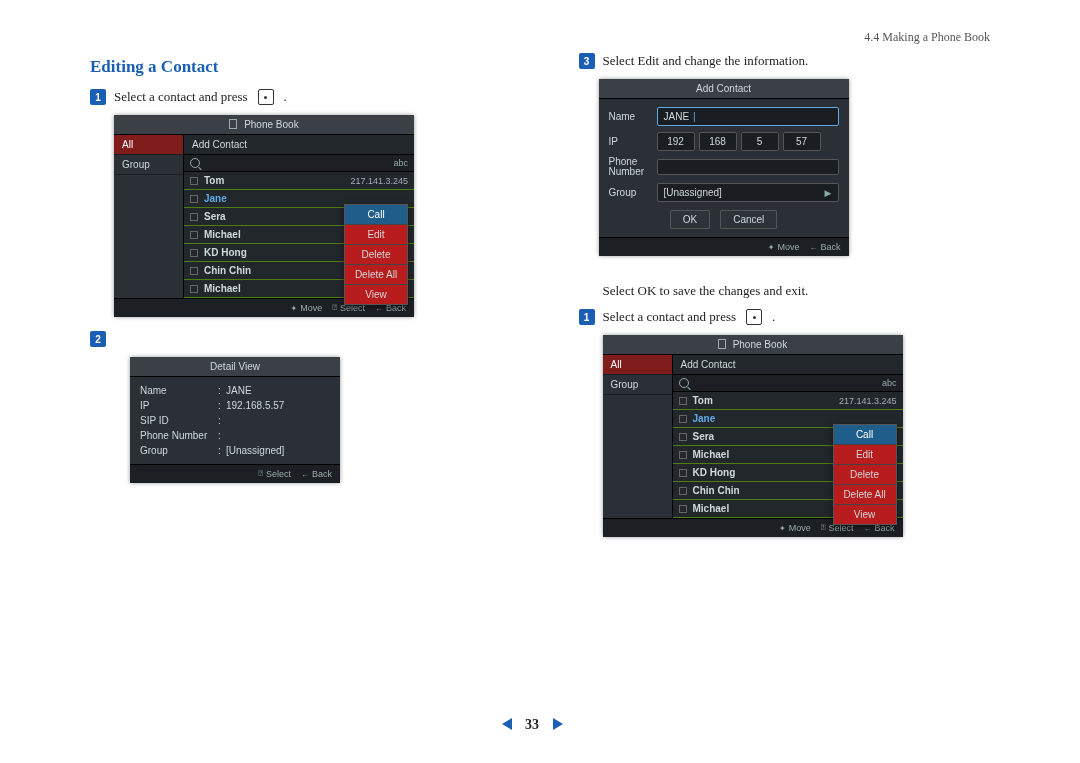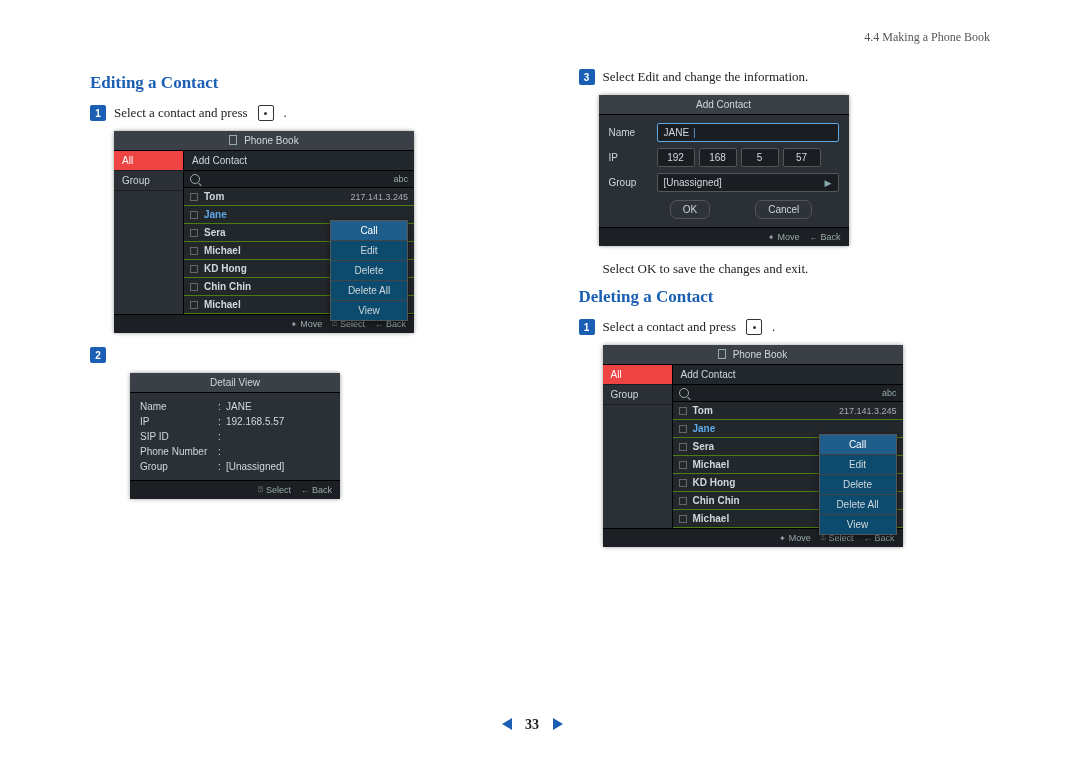--- a/index.html
+++ b/index.html
@@ -9,21 +9,21 @@
     background: #fff;
     font-family: Georgia, 'Times New Roman', serif;
     color: #222;
     position: relative;
     padding: 30px 90px 0 90px;
   }
   .breadcrumb {
     text-align: right;
     font-size: 12px;
     color: #555;
-    margin-bottom: 20px;
+    margin-bottom: 4px;
   }
   .columns {
     display: flex;
     gap: 77px;
   }
   .col { flex: 1; min-width: 0; }
   .section-heading {
     color: #1a5fb4;
     font-size: 17px;
     font-weight: bold;
@@ -61,21 +61,21 @@
     margin: 0 2px;
     position: relative;
   }
   .inline-key::after {
     content: '';
     width: 3px; height: 3px;
     background: #333;
     border-radius: 50%;
     position: absolute;
   }
-  .note { font-size: 13px; margin: 15px 0 10px 24px; }
+  .note { font-size: 13px; margin: 27px 0 10px 24px; }
 
   
   .panel {
     background: #2a3035;
     color: #cfd8dc;
     font-family: Arial, sans-serif;
     font-size: 10px;
     border-radius: 2px;
     margin: 10px 0 14px 24px;
     box-shadow: 0 0 4px rgba(0,0,0,0.4);
@@ -101,21 +101,21 @@
     width: 70px;
     background: #2a3035;
     border-right: 1px solid #000;
   }
   .pb-side-item {
     padding: 4px 8px;
     border-bottom: 1px solid #1a1e22;
     font-size: 10px;
   }
   .pb-side-item.active {
-    background: #ef4444;
+    background: #7f1d1d;
     color: #fff;
   }
   .pb-main { flex: 1; background: #22272b; }
   .pb-addc {
     padding: 4px 8px;
     border-bottom: 1px solid #000;
     font-size: 10px;
   }
   .pb-search {
     display: flex;
@@ -153,22 +153,22 @@
     border: 1px solid #666;
     margin-right: 6px;
     flex-shrink: 0;
   }
   .pb-row.sel .name { color: #5da9e9; font-weight: bold; }
   .pb-row .name { font-weight: bold; }
   .pb-row .ip { margin-left: auto; color: #aab; font-size: 9px; }
   .ctx-menu {
     position: absolute;
     right: 6px; top: 14px;
-    width: 78px;
-    background: #0c4a6e;
+    width: 64px;
+    background: #b91c1c;
     border: 1px solid #555;
     z-index: 2;
     box-shadow: 0 2px 6px rgba(0,0,0,0.5);
   }
   .ctx-item {
     padding: 4px 0;
     text-align: center;
     font-size: 10px;
     border-bottom: 1px solid #444;
   }
@@ -238,21 +238,21 @@
     background: #1a1e22;
     text-align: center;
     padding: 3px 0;
     border-radius: 2px;
     font-size: 10px;
   }
   .grp-arrow { margin-left: auto; font-size: 9px; color:#8aa; }
   .btn-row { display:flex; justify-content:center; gap:10px; margin-top:8px; }
   .btn {
     border:1px solid #555; background:#2d3338;
-    padding:3px 12px; border-radius:7px; font-size:10px;margin-left:35px;
+    padding:3px 12px; border-radius:1px; font-size:10px;
   }
 
   
   .page-nav {
     position: absolute;
     left: 0; right: 16px;
     bottom: 30px;
     text-align: center;
     font-size: 14px;
   }
@@ -420,20 +420,25 @@
         <div class="form-row">
           <span class="lbl">IP</span>
           <div class="ip-grid">
             <span class="ip-cell">192</span>
             <span class="ip-cell">168</span>
             <span class="ip-cell">5</span>
             <span class="ip-cell">57</span>
           </div>
         </div>
         <div class="form-row">
+          <span class="lbl" style="white-space:pre-line;line-height:1;">Phone
+Number</span>
+          <span class="fld"></span>
+        </div>
+        <div class="form-row">
           <span class="lbl">Group</span>
           <span class="fld">
               <span>[Unassigned]</span>
               <span class="grp-arrow">▶</span>
             </span>
         </div>
         <div class="btn-row">
           <span class="btn">OK</span>
           <span class="btn">Cancel</span>
         </div>
@@ -445,21 +450,20 @@
           </span>
         <span class="pf-icon">
             <span class="arrow-sm">←</span>
             <span>Back</span>
           </span>
       </div>
     </div>
 
     <div class="note">Select OK to save the changes and exit.</div>
 
-    <div class="section-heading">Deleting a Contact</div>
 
     <div class="step">
       <span class="step-num">1</span>
       <span>Select a contact and press</span>
       <span class="inline-key"></span>
       <span>.</span>
     </div>
 
     <div class="panel wide">
       <div class="panel-title">

